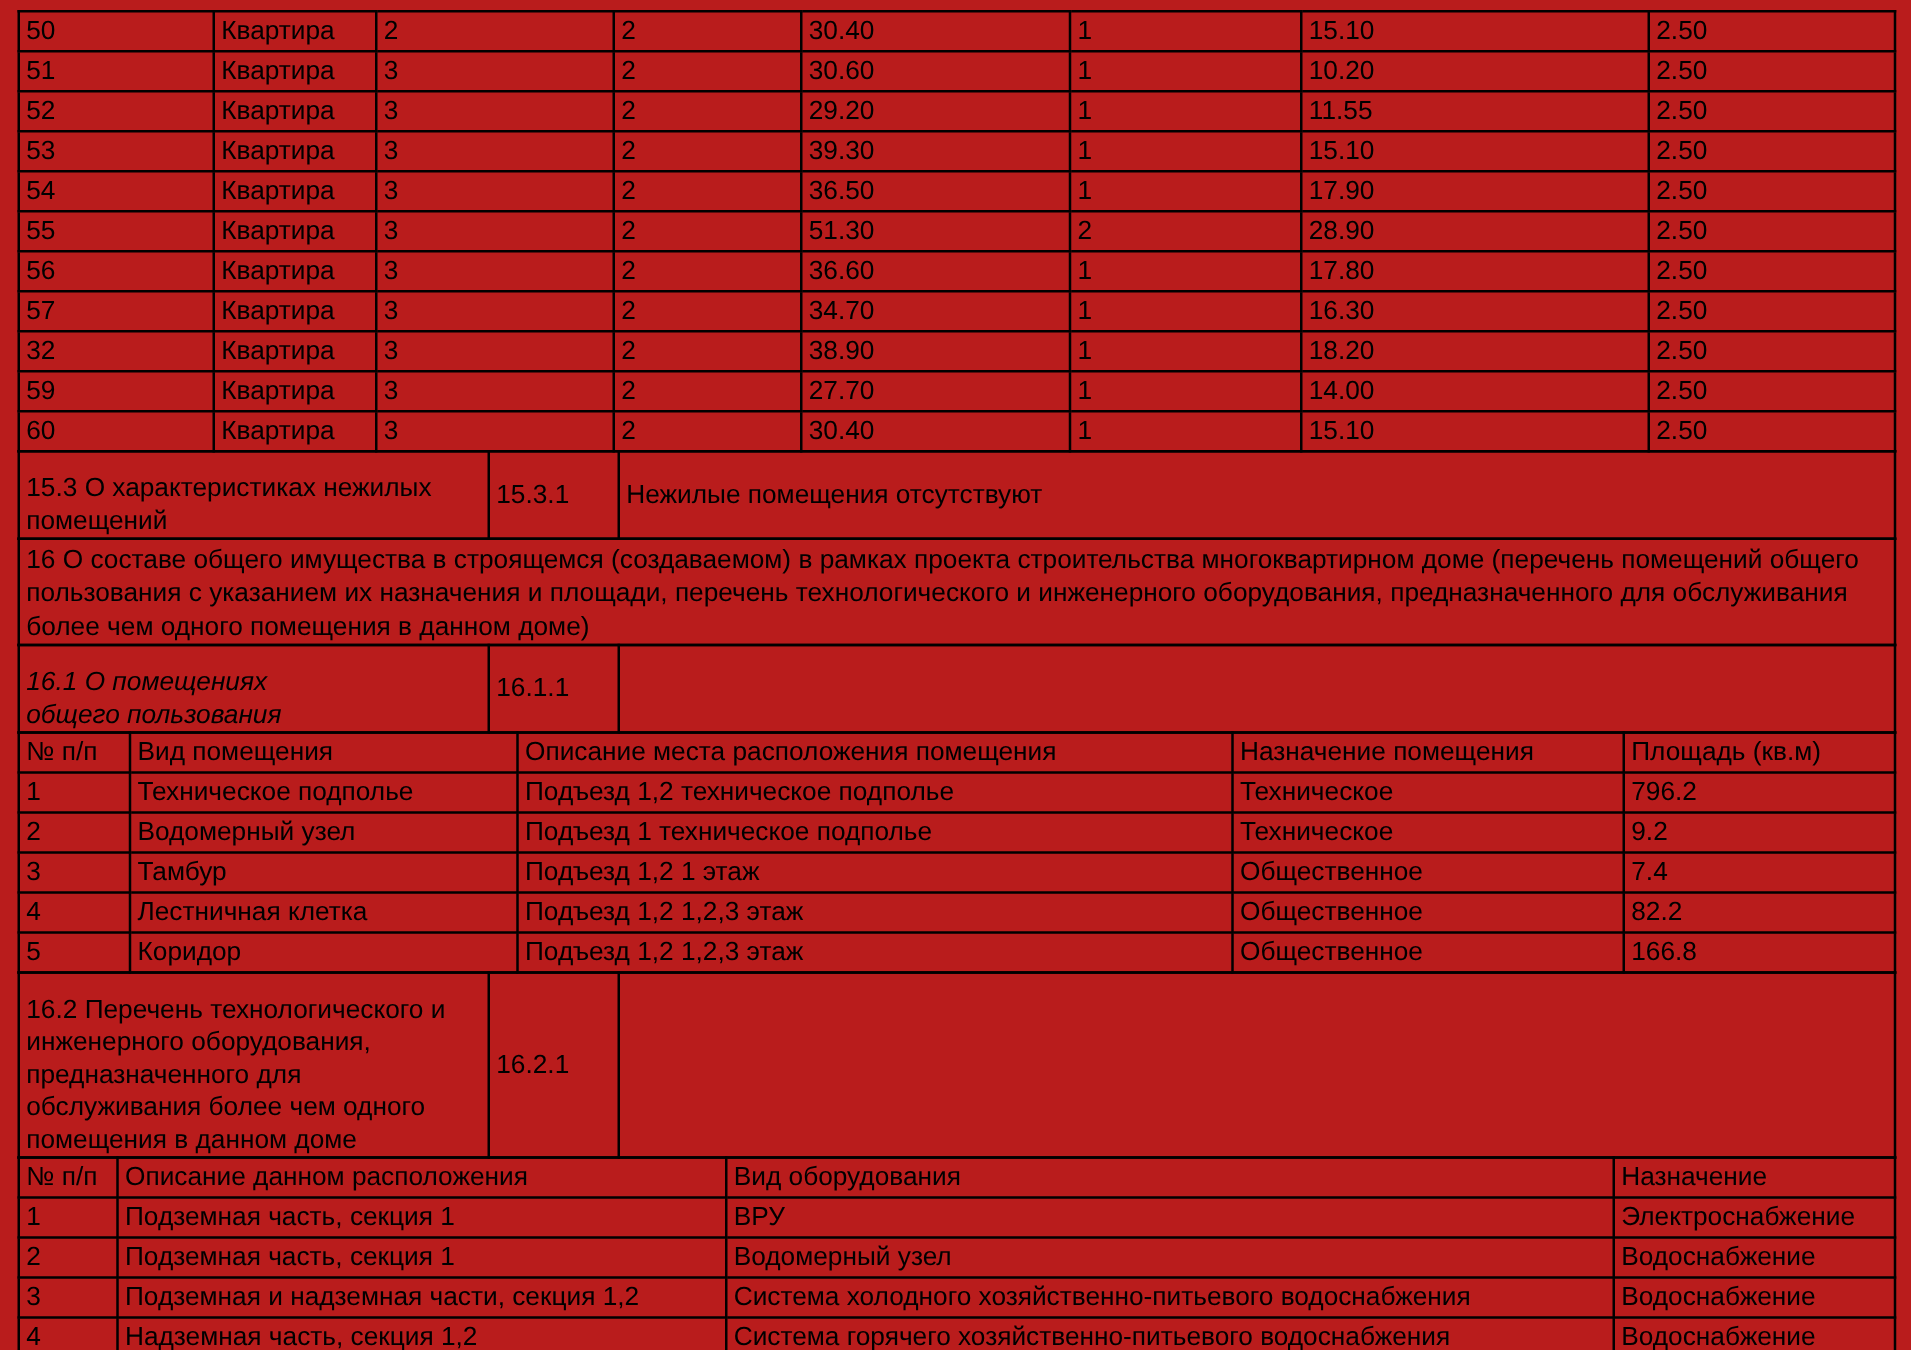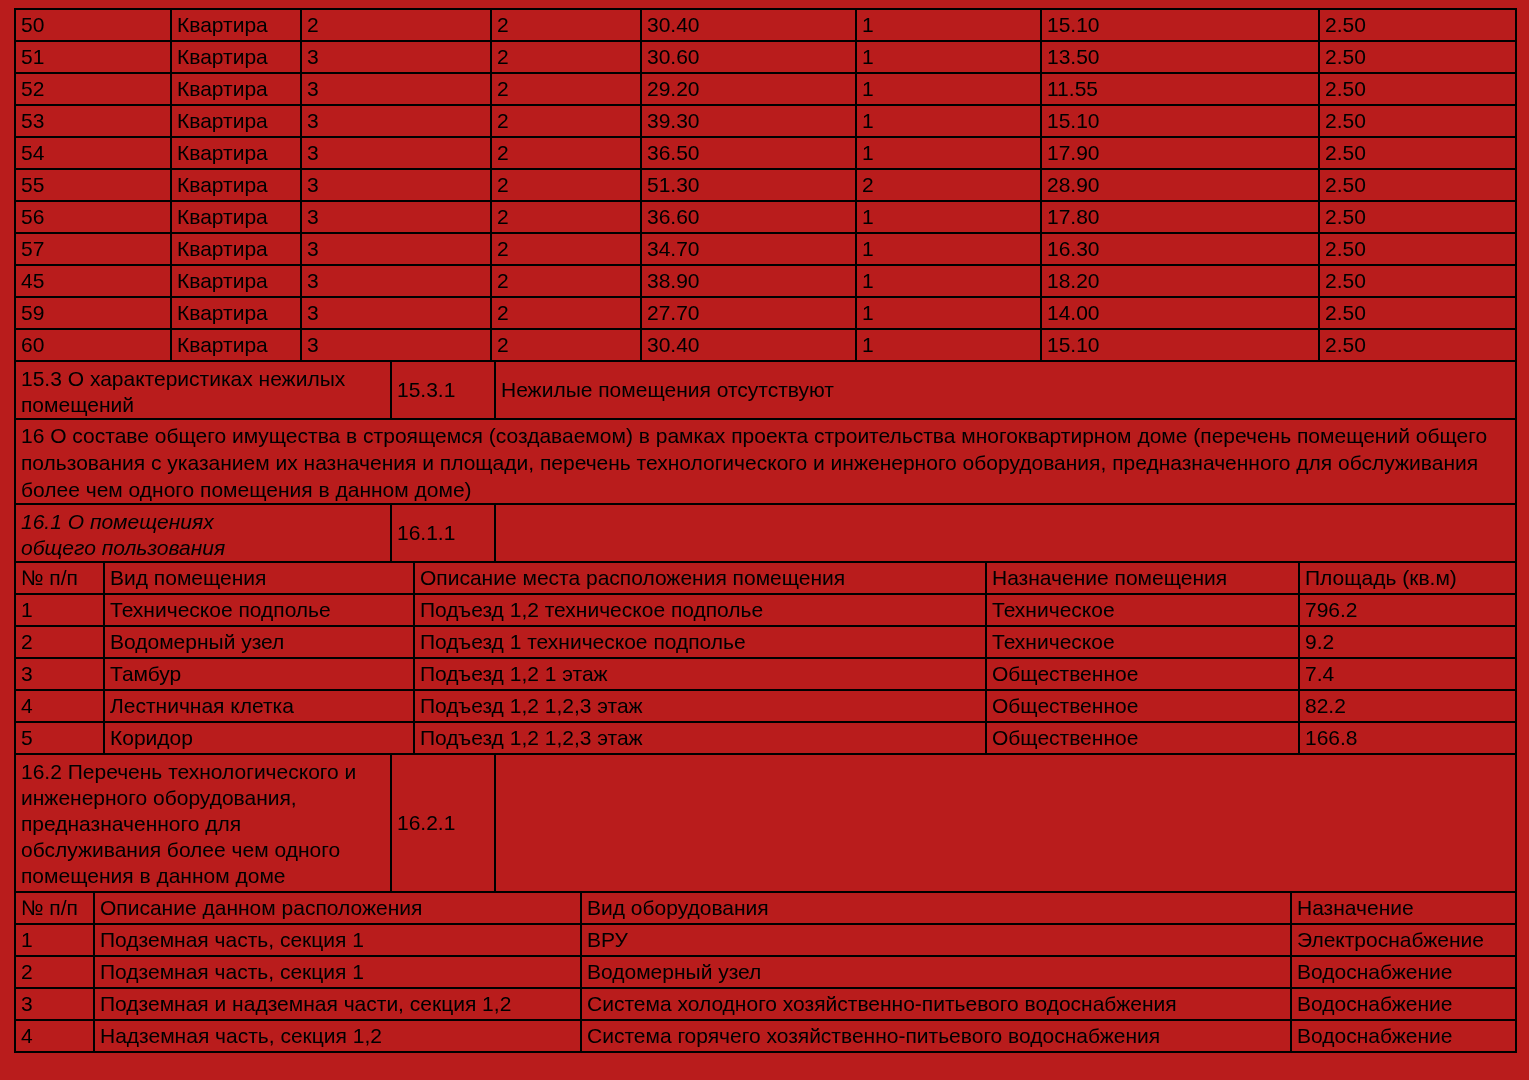--- a/index.html
+++ b/index.html
@@ -26,21 +26,21 @@
     padding: 0 5px;
     vertical-align: middle;
     text-align: left;
     font-weight: normal;
     line-height: 26px;
     word-wrap: break-word;
     overflow: hidden;
   }
   .rows td, .rows th, thead th { height: 32px; }
   .sec td { height: 54px; }
-  td.lbl { vertical-align: top; padding-top: 4px; }
+  td.lbl { vertical-align: top; padding-top: 16px; }
   .sec16 td { height: 84px; vertical-align: top; padding-top: 2px; line-height: 27px; }
   .sec162 td { height: 138px; }
   .bold { font-weight: normal; }
   .narrow-261 { max-width: 268px; font-style: italic; }
   .narrow-345 { max-width: 345px; }
 </style>
 </head>
 <body>
 
 <div class="page">
@@ -69,21 +69,21 @@
           <td>2.50</td>
         </tr>
 
         <tr>
           <td>51</td>
           <td>Квартира</td>
           <td>3</td>
           <td>2</td>
           <td>30.60</td>
           <td>1</td>
-          <td>13.50</td>
+          <td>10.20</td>
           <td>2.50</td>
         </tr>
 
         <tr>
           <td>52</td>
           <td>Квартира</td>
           <td>3</td>
           <td>2</td>
           <td>29.20</td>
           <td>1</td>
@@ -140,21 +140,21 @@
           <td>Квартира</td>
           <td>3</td>
           <td>2</td>
           <td>34.70</td>
           <td>1</td>
           <td>16.30</td>
           <td>2.50</td>
         </tr>
 
         <tr>
-          <td>45</td>
+          <td>32</td>
           <td>Квартира</td>
           <td>3</td>
           <td>2</td>
           <td>38.90</td>
           <td>1</td>
           <td>18.20</td>
           <td>2.50</td>
         </tr>
 
         <tr>

